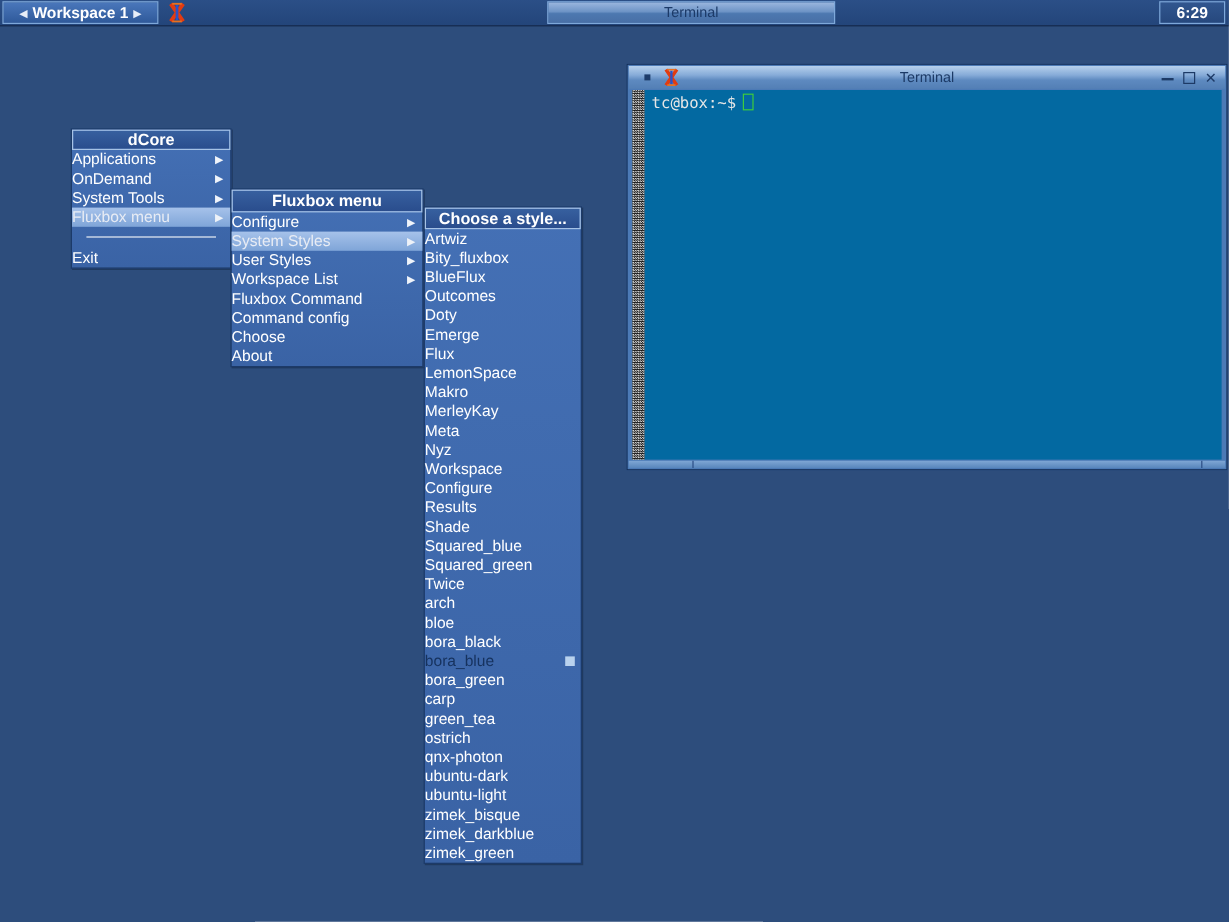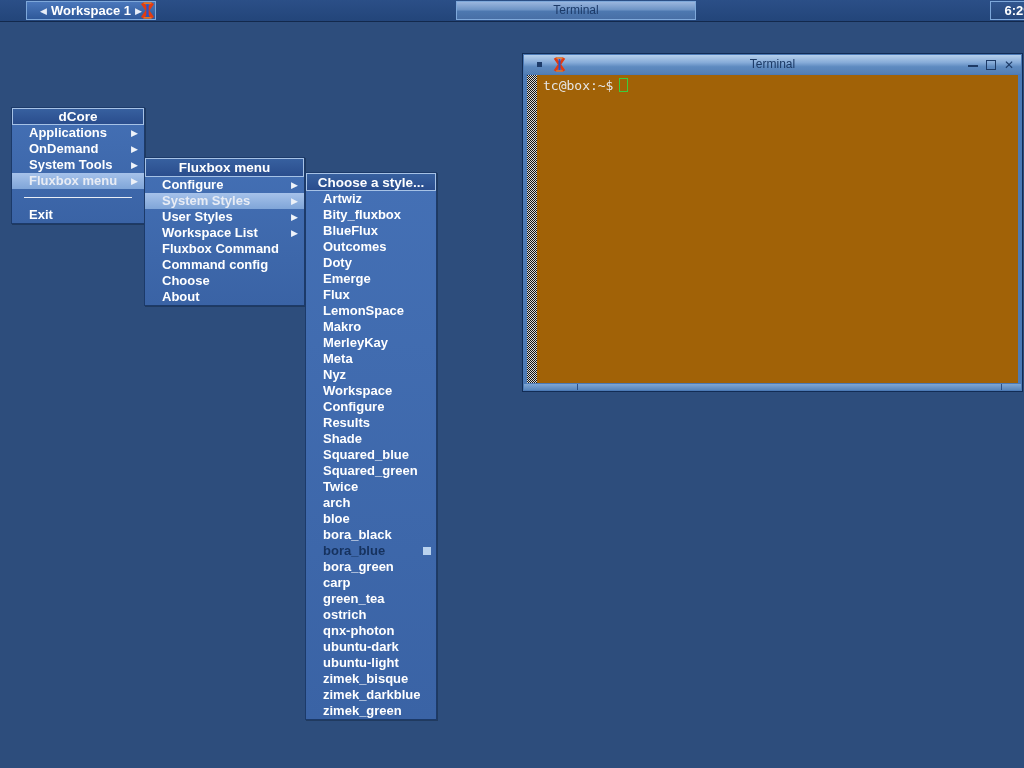--- a/index.html
+++ b/index.html
@@ -11,51 +11,52 @@
   }
   
   #toolbar{
     position:absolute; left:0; top:0; width:1024px; height:21px;
     background:linear-gradient(180deg,#2b4f87,#23457a);
     border-bottom:1px solid #13294c;
   }
   .tb-btn{
     position:absolute; top:1px; height:17px; line-height:17px;
     border:1px solid #7ea8da; box-sizing:content-box;
-    color:#fff; font-weight:700; font-size:13px; text-align:center;margin-left:24px;
+    color:#fff; font-weight:700; font-size:13px; text-align:center;
   }
   #ws-btn{ left:2px; width:128px;
     background:linear-gradient(180deg,#4a77bb,#2f599a); }
   #ws-btn .ws-arrow{ font-size:9px; vertical-align:1px; padding:0 4px; color:#e8eef8;}
   #tb-appicon{ position:absolute; left:140px; top:2px; width:15px; height:17px;}
   #tb-winbtn{
     position:absolute; left:456px; top:1px; width:238px; height:17px; line-height:17px;
     border:1px solid #7ea8da;
     background:linear-gradient(180deg,#9ab6de 0%,#6e94c6 45%,#4d78b0 55%,#486fa6 100%);
     color:#1c3a68; font-size:12px; text-align:center;
   }
   #tb-clock{ left:966px; width:53px;
     background:linear-gradient(180deg,#31568f,#26487d);text-align:center; }
   
   .menu{
     position:absolute; box-sizing:border-box;
     border:1px solid #1c3a69;
     background:linear-gradient(180deg,#4470b5,#3a63a5);
     box-shadow:1px 1px 0 rgba(10,22,44,.35);
+    margin-left:48px;
   }
   .menu-title{
     height:17px; line-height:16px; text-align:center;
     border:1px solid #a6c2e6; box-sizing:border-box;
     background:linear-gradient(180deg,#37609f,#2a4d8d);
     color:#fff; font-weight:700; font-size:13.5px;
   }
   .menu.tall-title .menu-title{ height:19px; line-height:18px; }
   .menu-item{
     position:relative; height:16px; line-height:16px;
-    padding-left:17px; color:#fff; font-weight:700; font-size:13px;
+    color:#fff; font-weight:400; font-size:13px;
     white-space:nowrap;
   }
   .menu-item.highlight{
     background:linear-gradient(180deg,#a6c2ea,#7fa5d8);
     color:#e8ecf4;
   }
   .menu-item .arrow{
     display:none; position:absolute; right:6px; top:0;
     font-size:9px; line-height:16px; color:#f0f4fa;
   }
@@ -95,21 +96,21 @@
   #term-appicon{ position:absolute; left:29px; top:2px; width:13px; height:15px; }
   #term-buttons{
     position:absolute; right:7px; top:0; height:19px;
     display:flex; align-items:center; gap:8px;
   }
   .wbtn{ position:relative; width:10px; height:10px; cursor:default; }
   .wbtn-min::after{ content:""; position:absolute; left:0; right:0; bottom:3px; height:2px; background:#1d3a66;}
   .wbtn-max::after{ content:""; position:absolute; inset:0; border:1.5px solid #1d3a66;}
   .wbtn-close{ color:#1d3a66; font-size:12px; line-height:10px; width:auto; }
   #term-body{
-    position:absolute; left:4px; right:4px; top:21px; bottom:8px; background:#a16207;padding-left:23px;
+    position:absolute; left:4px; right:4px; top:21px; bottom:8px; background:#0369a1;padding-left:23px;
   }
   #term-scrollbar{
     position:absolute; left:0; top:0; bottom:0; width:10px;
     background:repeating-conic-gradient(#dcdcdc 0% 25%, #141414 25% 50%) 0 0 / 2px 2px;
     background-color:#888;
   }
   #term-prompt{
     position:absolute; left:16px; top:3px; height:14px; line-height:14px;
     color:#e6e6e6; font-family:"DejaVu Sans Mono","Liberation Mono",monospace;
     font-size:13px; white-space:pre;

